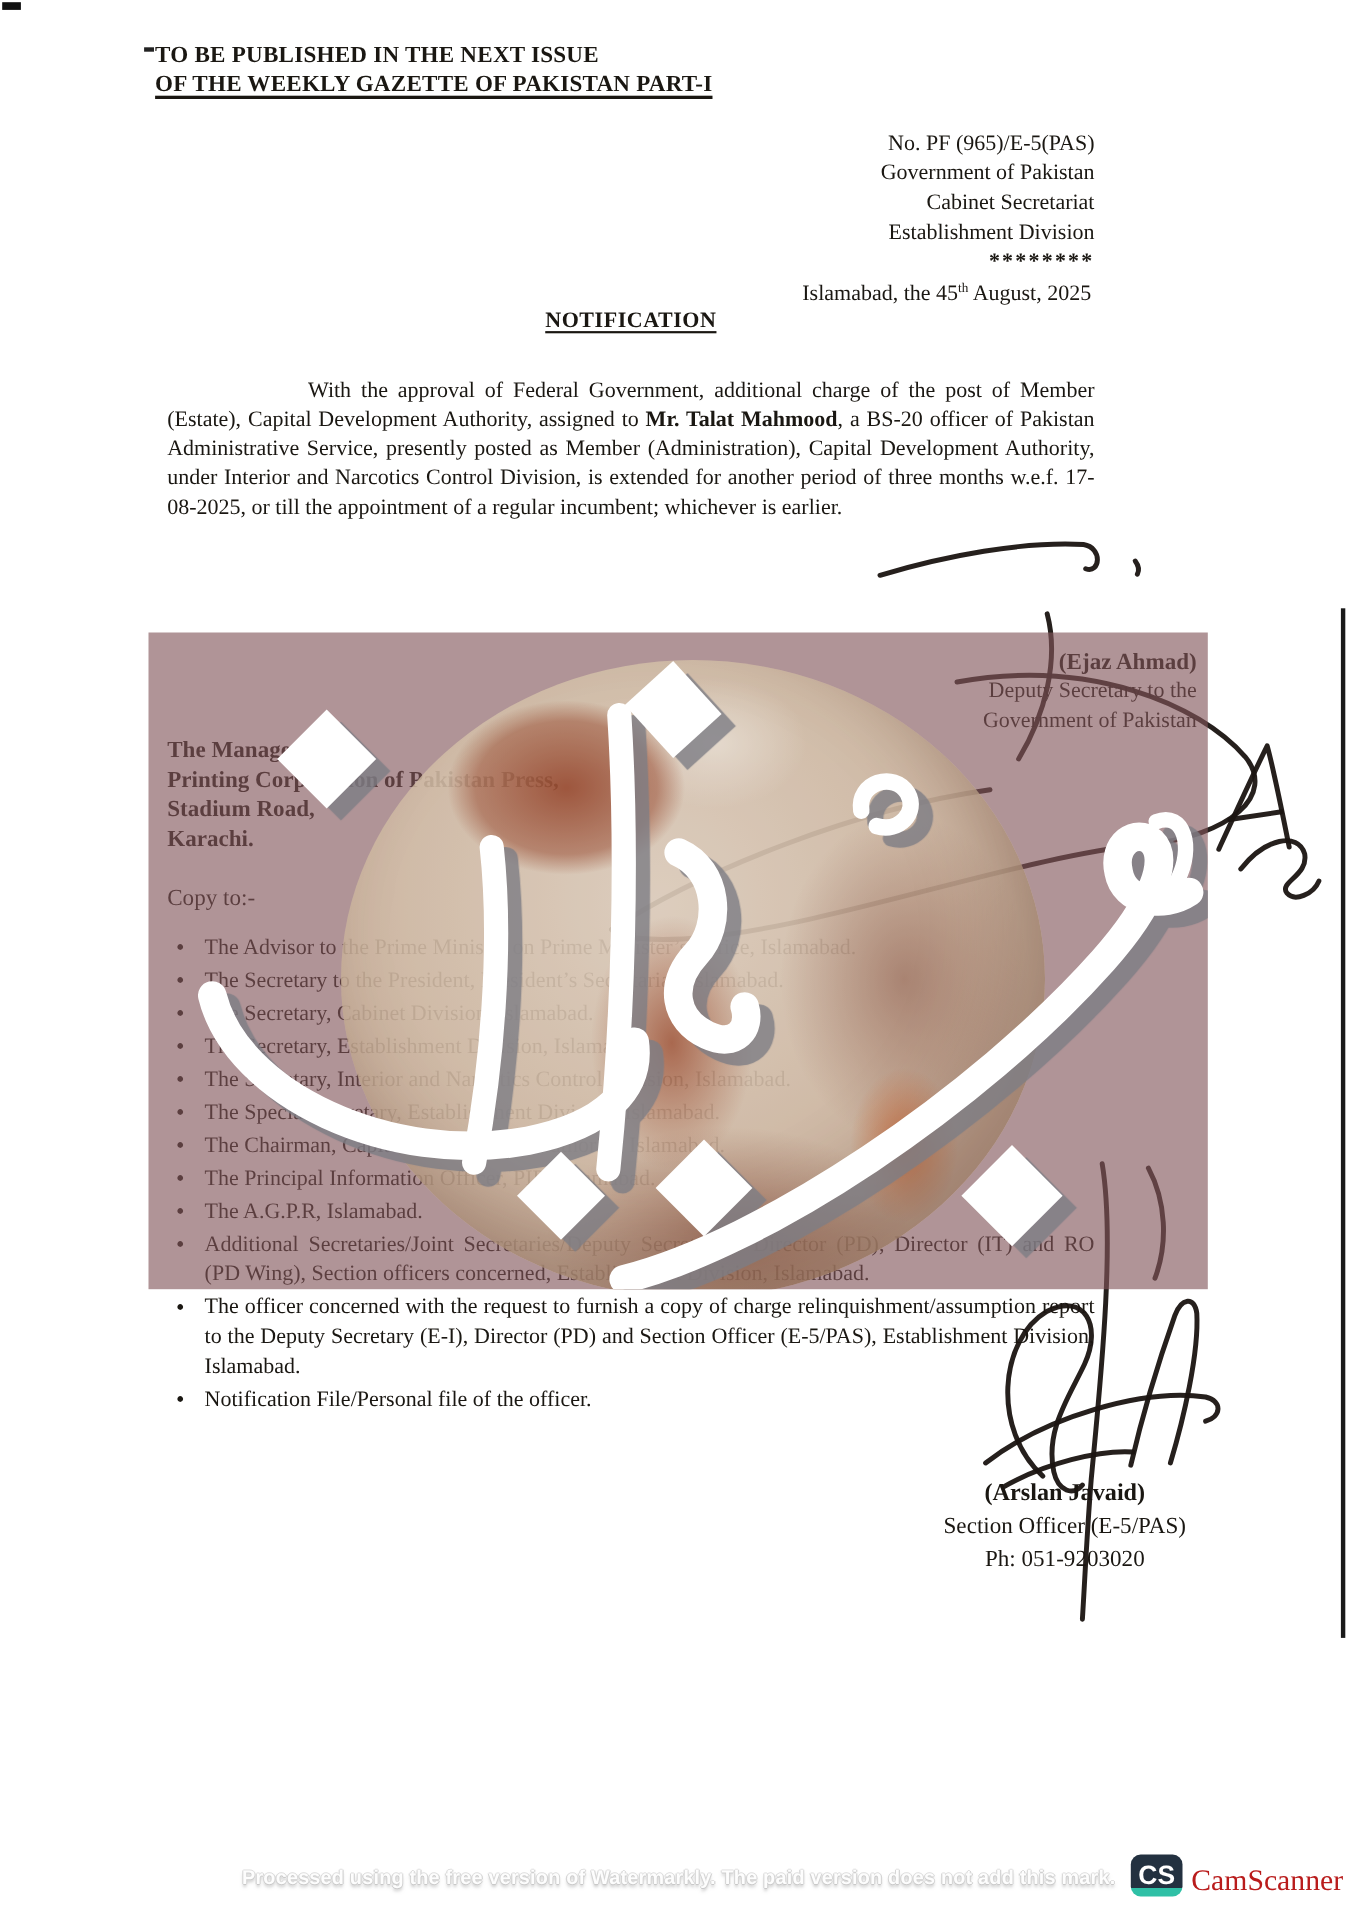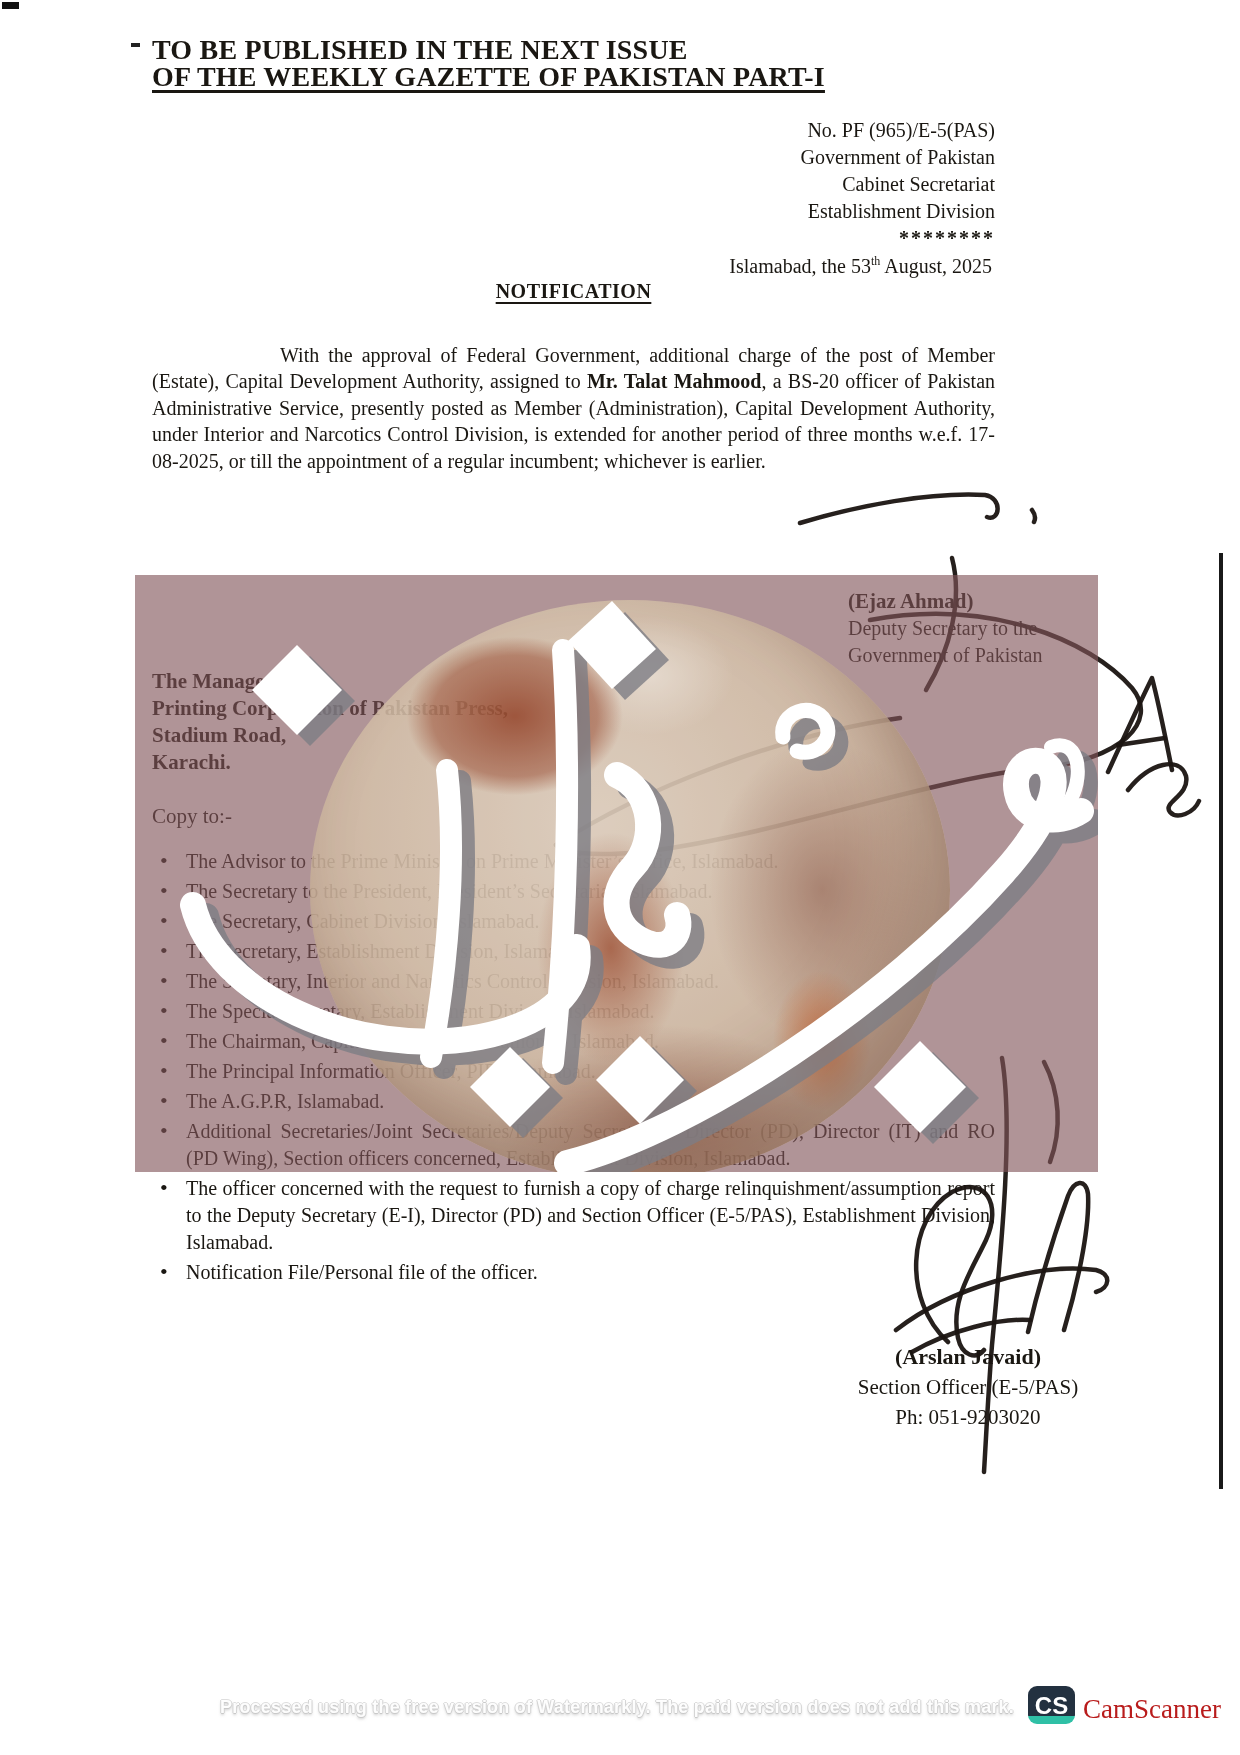--- a/index.html
+++ b/index.html
@@ -3,31 +3,31 @@
 <meta charset="utf-8">
 <style>
   html,body { margin:0; padding:0; background:#ffffff; }
   .page {
     position:relative; width:1240px; height:1755px; background:#ffffff;
     overflow:hidden; font-family:"Liberation Serif","DejaVu Serif",serif;
     color:#1a1712;
   }
   
   .abs { position:absolute; }
-  .hdr { left:152px; top:36px; font-size:28px; font-weight:bold; line-height:27px; letter-spacing:.2px; }
+  .hdr { left:141px; top:36px; font-size:21px; font-weight:bold; line-height:27px; letter-spacing:.2px; }
   .hdr .u { text-decoration:underline; text-decoration-thickness:2.5px; text-underline-offset:4px; }
   .letterhead { left:152px; top:117px; width:843px; text-align:right; font-size:20px; line-height:27px; }
   .stars { letter-spacing:2px; font-weight:bold; }
   .dateline { left:152px; top:254px; width:840px; text-align:right; font-size:20px; }
   .dateline sup { font-size:12px; }
   .notif { left:152px; top:280px; width:843px; text-align:center; font-size:20px; font-weight:bold;
            text-decoration:underline; text-decoration-thickness:2px; text-underline-offset:4px; letter-spacing:.5px; }
   .bodypara { left:152px; top:322px; width:843px; font-size:20px; line-height:26.4px;
               text-align:justify; text-indent:128px; }
-  .sig1 { left:848px; top:588px; width:240px; text-align:left; font-size:20px; line-height:27px; }
+  .sig1 { left:848px; top:588px; width:240px; text-align:right; font-size:20px; line-height:27px; }
   .sig1 .nm { font-weight:bold; font-size:21px; }
   .addr { left:152px; top:668px; font-size:21px; font-weight:bold; line-height:27px; }
   .copyto { left:152px; top:804px; font-size:21px; }
   ul.copylist { left:152px; top:848px; width:843px; margin:0; padding:0; list-style:none; font-size:20px; }
   ul.copylist li { position:relative; padding-left:34px; line-height:27px; margin-bottom:3px; text-align:justify; }
   ul.copylist li::before { content:"•"; position:absolute; left:8px; top:-1px; font-size:22px; }
   .sig2 { left:848px; top:1342px; width:240px; text-align:center; font-size:21px; line-height:30px; }
   .sig2 .nm { font-weight:bold; font-size:22px; }
   
   .ink { position:absolute; left:0; top:0; width:1240px; height:1755px; z-index:2; pointer-events:none; }
@@ -90,21 +90,21 @@
   </div>
 
   <div class="abs letterhead">
     <div>No. PF (965)/E-5(PAS)</div>
     <div>Government of Pakistan</div>
     <div>Cabinet Secretariat</div>
     <div>Establishment Division</div>
     <div class="stars">********</div>
   </div>
 
-  <div class="abs dateline"><span>Islamabad, the 53</span><sup>th</sup><span> August, 2025</span></div>
+  <div class="abs dateline"><span>Islamabad, the 45</span><sup>th</sup><span> August, 2025</span></div>
 
   <div class="abs notif">NOTIFICATION</div>
 
   <p class="abs bodypara"><span>With the approval of Federal Government, additional charge of the post of Member (Estate), Capital Development Authority, assigned to </span><b>Mr. Talat Mahmood</b><span>, a BS-20 officer of Pakistan Administrative Service, presently posted as Member (Administration), Capital Development Authority, under Interior and Narcotics Control Division, is extended for another period of three months w.e.f. 17-08-2025, or till the appointment of a regular incumbent; whichever is earlier.</span></p>
 
   <div class="abs sig1">
     <div class="nm">(Ejaz Ahmad)</div>
     <div>Deputy Secretary to the</div>
     <div>Government of Pakistan</div>
   </div>

